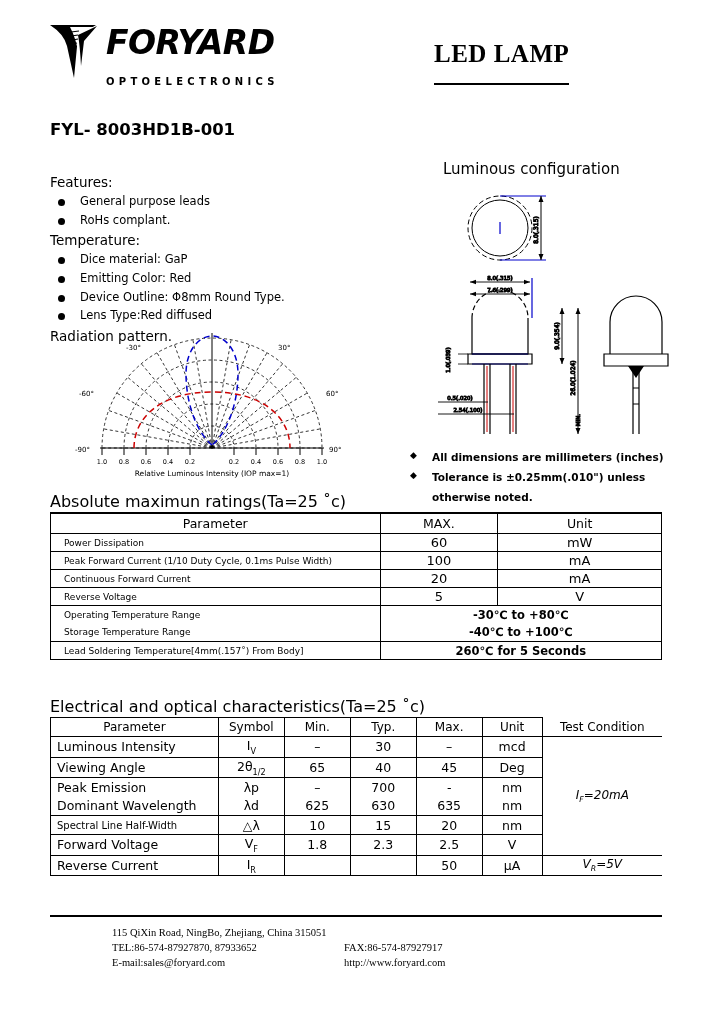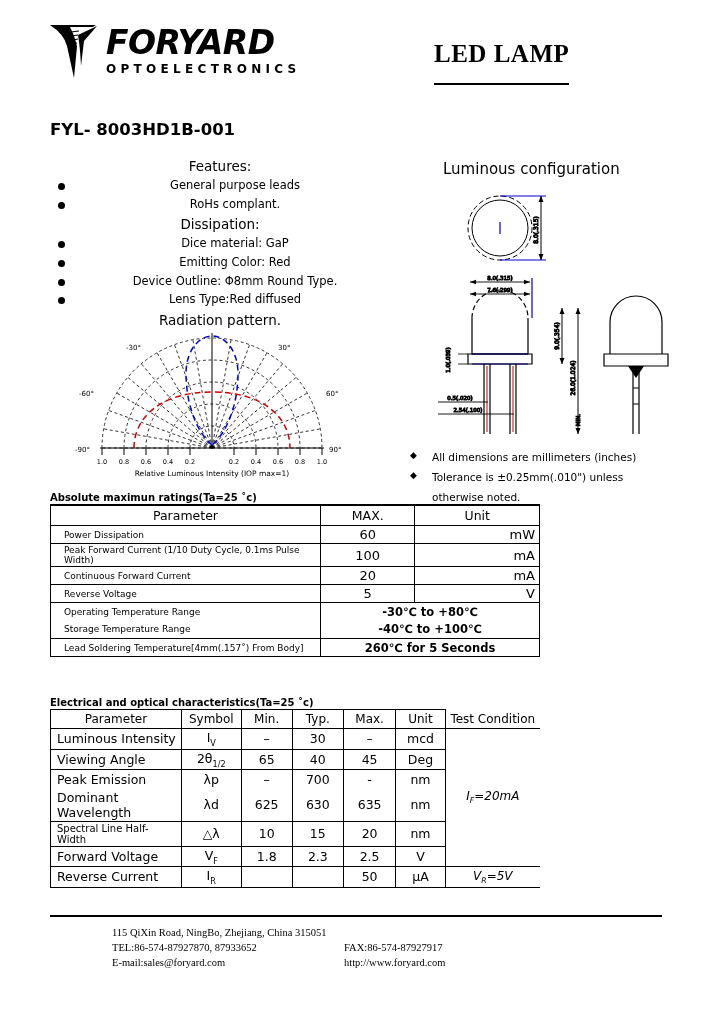--- a/index.html
+++ b/index.html
@@ -14,68 +14,68 @@
   }
   .page { position:relative; width:720px; height:1012px; padding:0;border-radius:9px; }
 
   
   .header { position:relative; height:96px; }
   .logo-wrap { position:absolute; left:48px; top:22px; display:flex; align-items:flex-start; }
   .logo-mark { width:52px; height:56px; position:relative; margin-right:6px; }
   .logo-text { display:flex; flex-direction:column; justify-content:center; padding-top:4px; }
   .logo-word { font-family:"DejaVu Sans", sans-serif; font-weight:bold; font-style:italic;
                font-size:33px; letter-spacing:-0.5px; line-height:1; }
-  .logo-sub { font-family:"DejaVu Sans", sans-serif; font-size:12px; letter-spacing:4.3px;
-              margin-top:3px; font-weight:bold; }
+  .logo-sub { font-family:"DejaVu Sans", sans-serif; font-size:10px; letter-spacing:4.3px;
+              margin-top:17px; font-weight:bold; }
   .doc-title { position:absolute; left:434px; top:40px;
                font-family:"Liberation Serif", serif; font-weight:bold; font-size:25px;
                letter-spacing:0.5px; border-bottom:2.5px solid #000; padding-bottom:15px; }
 
   
   .partno { position:absolute; left:50px; top:120px;
             font-family:"DejaVu Sans", sans-serif; font-weight:bold; font-size:16.5px; }
 
   
-  .left-col { position:absolute; left:50px; top:158px; width:340px;text-align:center; }
+  .left-col { position:absolute; left:50px; top:174px; width:340px; }
   .sec-head { font-size:13.5px; font-weight:normal; font-family:"DejaVu Sans", sans-serif;
               margin:0 0 5px 0; }
   ul.bullets { list-style:none; margin:0 0 4px 0; padding:0; }
   ul.bullets li { position:relative; padding-left:30px; font-size:11.5px;
                   font-family:"DejaVu Sans", sans-serif; margin-bottom:6px; line-height:1.1; }
   ul.bullets li:before { content:""; position:absolute; left:8px; top:4px;
                          width:7px; height:7px; background:#000; border-radius:50%; }
 
   
   .polar { position:absolute; left:62px; top:330px; width:300px; height:150px; }
 
   
   .pkg-title { position:absolute; left:443px; top:160px; font-size:15px;
                font-family:"DejaVu Sans", sans-serif; }
   .pkg-draw { position:absolute; left:428px; top:188px; width:260px; height:255px; }
 
   .notes { position:absolute; left:402px; top:450px; width:290px; }
   .notes .nrow { position:relative; padding-left:30px; font-size:10.5px;
-                 font-family:"DejaVu Sans", sans-serif; font-weight:normal;
+                 font-family:"DejaVu Sans", sans-serif; font-weight:bold;
                  margin-bottom:6px; line-height:1.35; }
   .notes .nrow:before { content:"\25C6"; position:absolute; left:8px; top:-1px; font-size:9px; }
   .notes .nrow.cont { padding-left:30px; }
   .notes .nrow.cont:before { content:""; }
 
   
-  .tbl-title { font-family:"DejaVu Sans", sans-serif; font-weight:bold; font-size:10px;
+  .tbl-title { font-family:"DejaVu Sans", sans-serif; font-weight:normal; font-size:16px;
                margin:0 0 1px 0; }
-  table { border-collapse:collapse; width:490px; font-family:"DejaVu Sans", sans-serif; }
+  table { border-collapse:collapse; width:612px; font-family:"DejaVu Sans", sans-serif; }
   table td, table th { border:1px solid #000; padding:1px 4px; font-weight:normal; }
 
   .tbl1-wrap { position:absolute; left:50px; top:492px; }
   .tbl1 { border-top:2.5px solid #000; }
   .tbl1 th { font-size:12.5px; text-align:center; padding:2px 4px; }
   .tbl1 td.p  { font-size:9px; text-align:left; padding-left:13px; height:18px; }
   .tbl1 td.v  { font-size:13px; text-align:center; }
-  .tbl1 td.u  { font-size:13px; text-align:right; }
+  .tbl1 td.u  { font-size:13px; text-align:center; }
   .tbl1 td.span { font-size:11.5px; text-align:center; font-weight:bold; }
 
   .tbl2-wrap { position:absolute; left:50px; top:697px; }
   .tbl2 th { font-size:12px; text-align:center; padding:2px 3px; }
   .tbl2 td { font-size:12.5px; text-align:center; height:19px; }
   .tbl2 td.p { text-align:left; padding-left:6px; font-size:12.5px; }
   .tbl2 td.p.small { font-size:10px; }
   .tbl2 td.tc { font-size:12px;font-style:italic; }
   .nb-top { border-top:none; }
   .nb-bot { border-bottom:none; }
@@ -122,21 +122,21 @@
   </div>
 
   <div class="partno">FYL- 8003HD1B-001</div>
 
   <div class="left-col">
     <div class="sec-head">Features:</div>
     <ul class="bullets">
       <li>General purpose leads</li>
       <li>RoHs complant.</li>
     </ul>
-    <div class="sec-head">Dissipation:</div>
+    <div class="sec-head">Temperature:</div>
     <ul class="bullets">
       <li>Dice material: GaP</li>
       <li>Emitting Color: Red</li>
       <li>Device Outline: Φ8mm Round Type.</li>
       <li>Lens Type:Red diffused</li>
     </ul>
     <div class="sec-head">Radiation pattern.</div>
   </div>
 
   <div class="polar">

